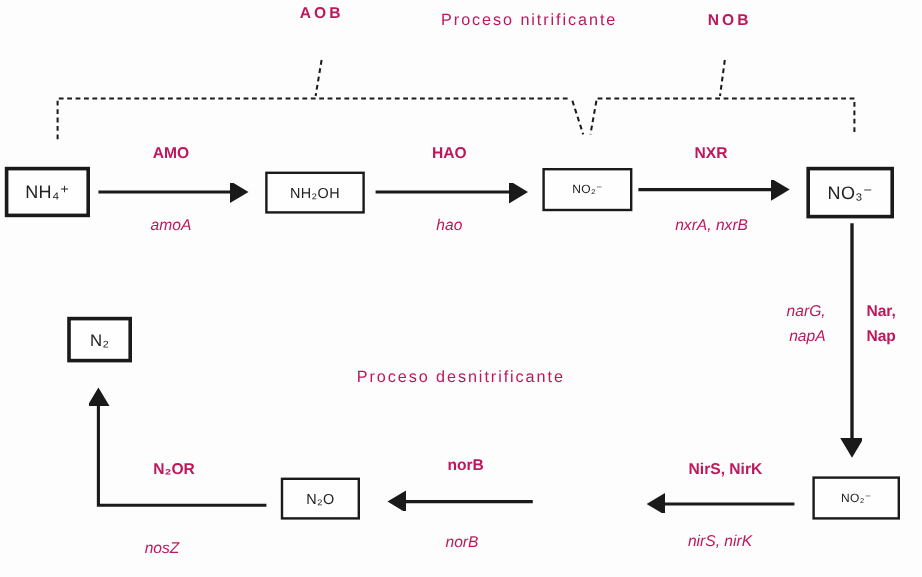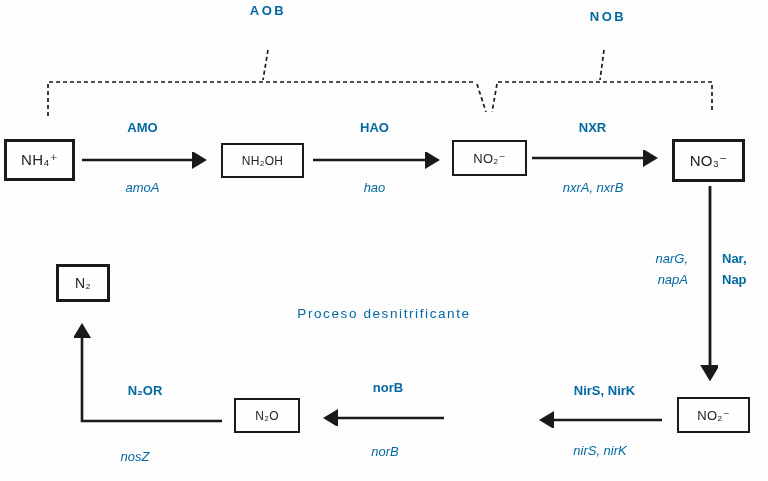--- a/index.html
+++ b/index.html
@@ -21,27 +21,27 @@
     display:flex;align-items:center;justify-content:center;
     background:#fefefe;
     border:2px solid #1a1a1a;
     font-size:12px;
     color:#222;
     letter-spacing:0.3px;
   }
   .box.thick{border-width:3px;}
   .box.sz-lg{font-size:15px;}
   .box.sz-md{font-size:14px;}
-  .box.sz-sm{font-size:13px;}
+  .box.sz-sm{font-size:10px;}
   .lbl{
     position:absolute;
     font-size:13px;
     line-height:15px;
     text-align:center;
-    color:#0369a1;
+    color:#be185d;
     white-space:nowrap;
   }
   .enzyme{font-weight:bold;}
   .gene{font-style:italic;}
   .hdr{font-weight:bold;letter-spacing:2.5px;font-size:13px;}
   .proc{letter-spacing:1.6px;font-size:13.5px;}
   .two-line{line-height:21px;}
   .ta-left{text-align:left;}
   .ta-right{text-align:right;}
   svg line, svg path{stroke:#1a1a1a;}
@@ -68,20 +68,21 @@
 
     <path d="M48,116 L48,82 L474,82" fill="none" stroke-width="1.7" stroke-dasharray="4 3"></path>
     <line x1="268" y1="50" x2="263" y2="80" stroke-width="1.7" stroke-dasharray="4 3"></line>
     <line x1="477" y1="84" x2="486" y2="112" stroke-width="1.7" stroke-dasharray="4 3"></line>
     <path d="M498,82 L712,82 L712,110" fill="none" stroke-width="1.7" stroke-dasharray="4 3"></path>
     <line x1="497" y1="84" x2="492" y2="112" stroke-width="1.7" stroke-dasharray="4 3"></line>
     <line x1="604" y1="50" x2="600" y2="80" stroke-width="1.7" stroke-dasharray="4 3"></line>
   </svg>
 
   <div class="lbl hdr" style="left:228px;top:3px;width:80px;">AOB</div>
+  <div class="lbl proc" style="left:352px;top:9px;width:178px;">Proceso nitrificante</div>
   <div class="lbl hdr" style="left:568px;top:9px;width:80px;">NOB</div>
   <div class="lbl proc" style="left:275px;top:306px;width:218px;">Proceso desnitrificante</div>
 
   <div class="box" style="left:221px;top:143px;width:83px;height:35px;">NH₂OH</div>
   <div class="box thick sz-lg" style="left:4px;top:139px;width:71px;height:42px;">NH₄⁺</div>
   <div class="box sz-sm" style="left:452px;top:140px;width:75px;height:36px;">NO₂⁻</div>
   <div class="box thick sz-md" style="left:56px;top:264px;width:54px;height:38px;">N₂</div>
   <div class="box thick sz-lg" style="left:672px;top:139px;width:73px;height:43px;">NO₃⁻</div>
   <div class="box" style="left:234px;top:398px;width:66px;height:35px;">N₂O</div>
   <div class="box sz-sm" style="left:677px;top:397px;width:73px;height:36px;">NO₂⁻</div>

